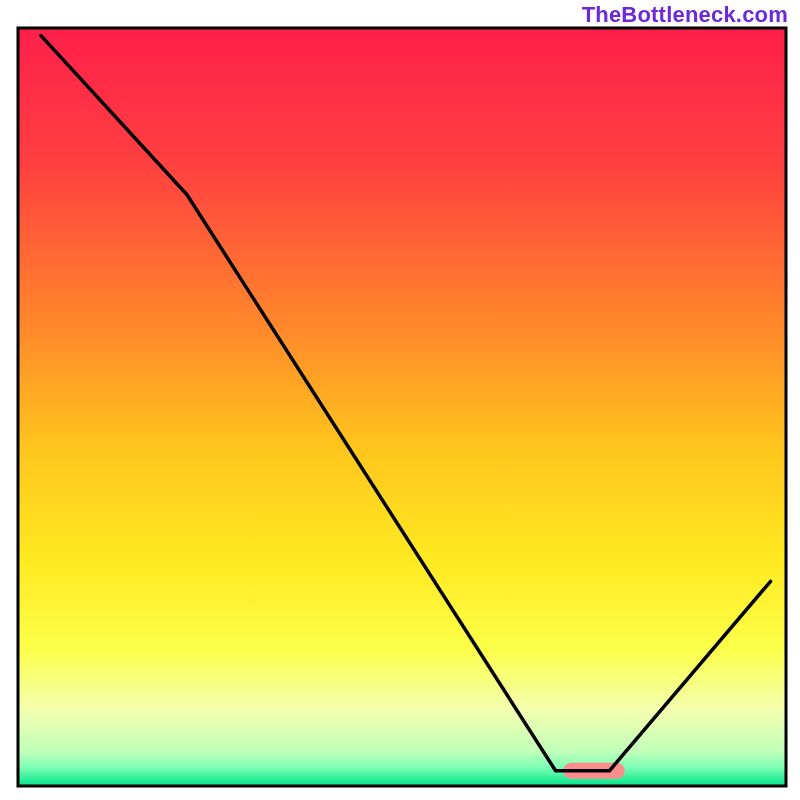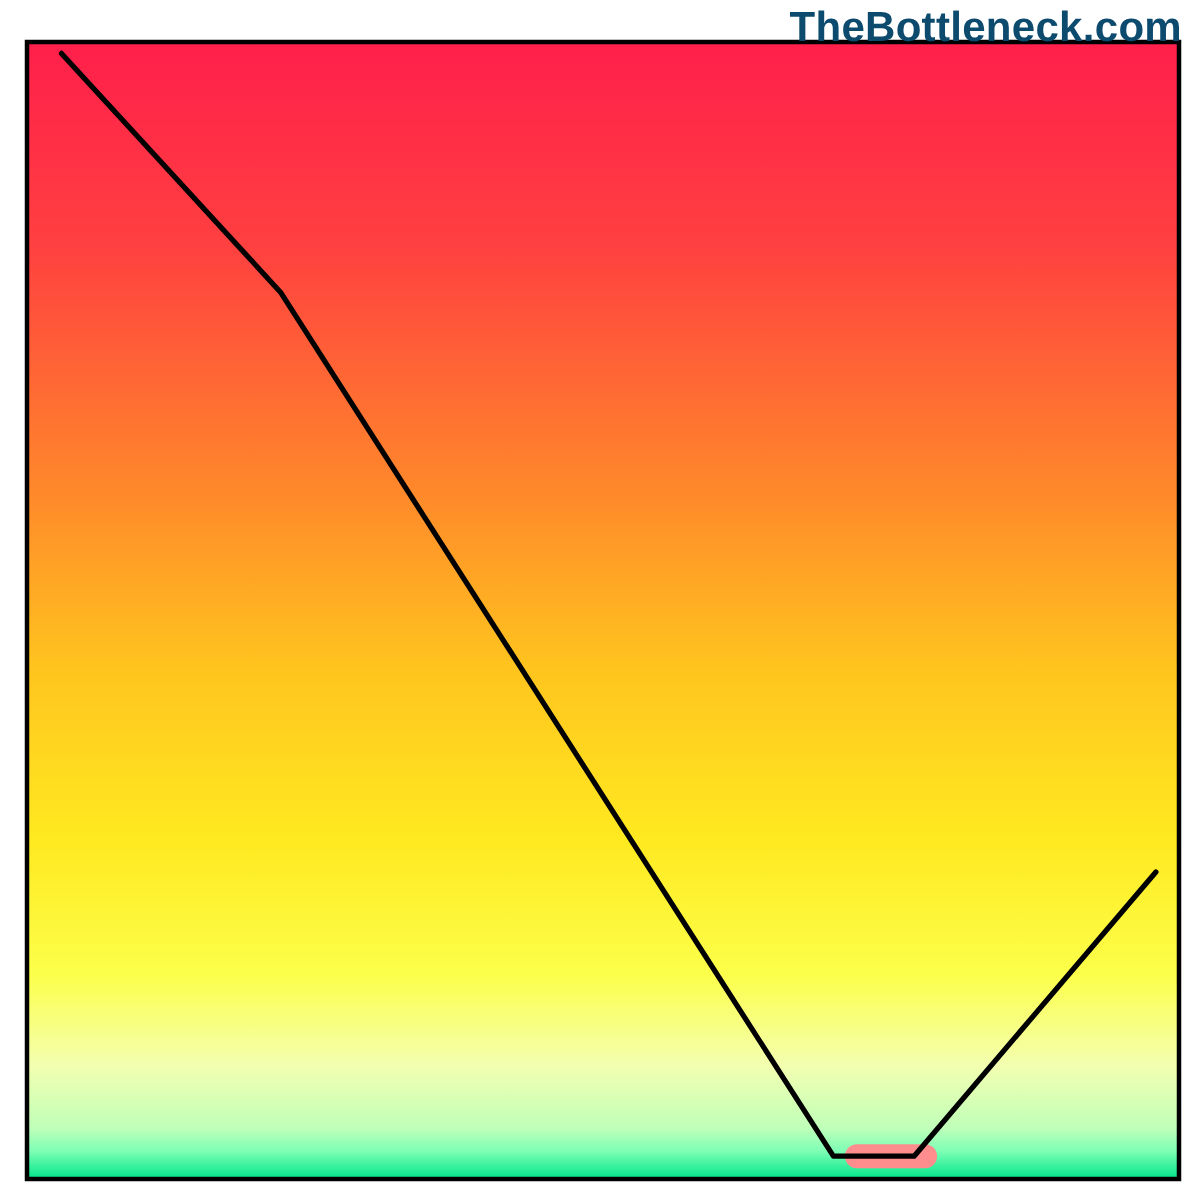--- a/index.html
+++ b/index.html
@@ -13,23 +13,23 @@
   }
   .stage {
     position: relative;
     width: 800px;
     height: 800px;
   }
   .watermark {
     position: absolute;
     top: 2px;
     right: 12px;
-    font-size: 28px;
+    font-size: 22px;
     font-weight: 600;
-    color: #0c4a6e;
+    color: #6d28d9;
     letter-spacing: 0.2px;
     user-select: none;
   }
   svg {
     display: block;
   }
 </style>
 </head>
 <body>
 

